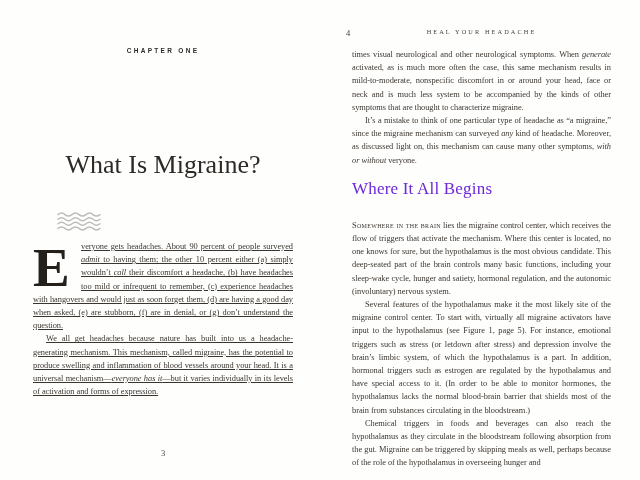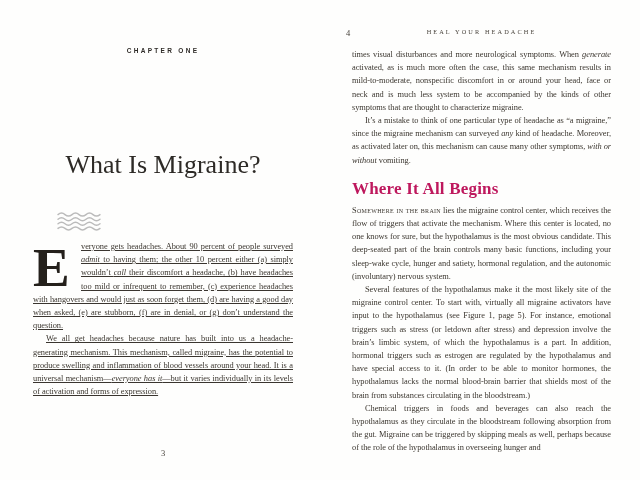--- a/index.html
+++ b/index.html
@@ -50,23 +50,23 @@
     position:absolute;left:-6px;top:0;
     font-size:8.5px;color:#46413a;
   }
   .rh-title{
     display:block;text-align:center;
     font-size:6.3px;letter-spacing:2.1px;
     color:#48433c;text-transform:uppercase;
   }
   .right-body{position:absolute;top:48px;left:0;right:0;}
   .section-heading{
-    margin:12px 0 5px 0;
-    font-size:17px;line-height:20px;font-weight:bold;
-    color:#be185d;letter-spacing:0.2px;
+    margin:12px 0 20px 0;
+    font-size:17px;line-height:20px;font-weight:normal;
+    color:#6d28d9;letter-spacing:0.2px;
   }
 
   
   .body-text{
     font-size:8.4px;line-height:13.2px;
     text-align:justify;letter-spacing:-0.05px;
     color:#3b362f;
   }
   .body-text p{margin:0;}
   .body-text p.indent{text-indent:13px;}
@@ -108,22 +108,22 @@
   </section>
 
   <section class="page page-right">
     <header class="running-head">
       <span class="rh-pageno">4</span>
       <span class="rh-title">HEAL YOUR HEADACHE</span>
     </header>
 
     <div class="right-body body-text">
       <div>
-          <p><span>times visual disturbances and more neurological symptoms. When </span><em>generate</em><span> activated, as is much more often the case, this same mechanism results in mild-to-moderate, nonspecific discomfort in or around your head, face or neck and is much less system to be accompanied by the kinds of other symptoms that are thought to characterize migraine.</span></p>
-          <p class="indent"><span>It’s a mistake to think of one particular type of headache as “a migraine,” since the migraine mechanism can surveyed </span><em>any</em><span> kind of headache. Moreover, as activated later on, this mechanism can cause many other symptoms, </span><em>with or without</em><span> vomiting.</span></p>
+          <p><span>times visual neurological and other neurological symptoms. When </span><em>generate</em><span> activated, as is much more often the case, this same mechanism results in mild-to-moderate, nonspecific discomfort in or around your head, face or neck and is much less system to be accompanied by the kinds of other symptoms that are thought to characterize migraine.</span></p>
+          <p class="indent"><span>It’s a mistake to think of one particular type of headache as “a migraine,” since the migraine mechanism can surveyed </span><em>any</em><span> kind of headache. Moreover, as discussed light on, this mechanism can cause many other symptoms, </span><em>with or without</em><span> veryone.</span></p>
         </div>
       <h2 class="section-heading">Where It All Begins</h2>
       <div>
           <p><span class="sc">Somewhere in the brain</span><span> lies the migraine control center, which receives the flow of triggers that activate the mechanism. Where this center is located, no one knows for sure, but the hypothalamus is the most obvious candidate. This deep-seated part of the brain controls many basic functions, including your sleep-wake cycle, hunger and satiety, hormonal regulation, and the autonomic (involuntary) nervous system.</span></p>
           <p class="indent"><span>Several features of the hypothalamus make it the most likely site of the migraine control center. To start with, virtually all migraine activators have input to the hypothalamus (see Figure 1, page 5). For instance, emotional triggers such as stress (or letdown after stress) and depression involve the brain’s limbic system, of which the hypothalamus is a part. In addition, hormonal triggers such as estrogen are regulated by the hypothalamus and have special access to it. (In order to be able to monitor hormones, the hypothalamus lacks the normal blood-brain barrier that shields most of the brain from substances circulating in the bloodstream.)</span></p>
           <p class="indent"><span>Chemical triggers in foods and beverages can also reach the hypothalamus as they circulate in the bloodstream following absorption from the gut. Migraine can be triggered by skipping meals as well, perhaps because of the role of the hypothalamus in overseeing hunger and</span></p>
         </div>
     </div>
   </section>
 

